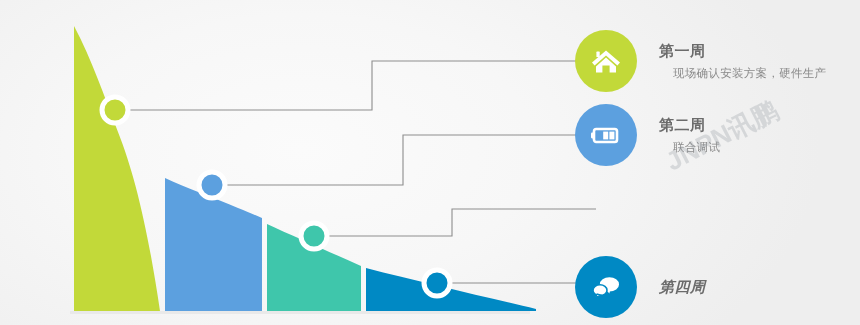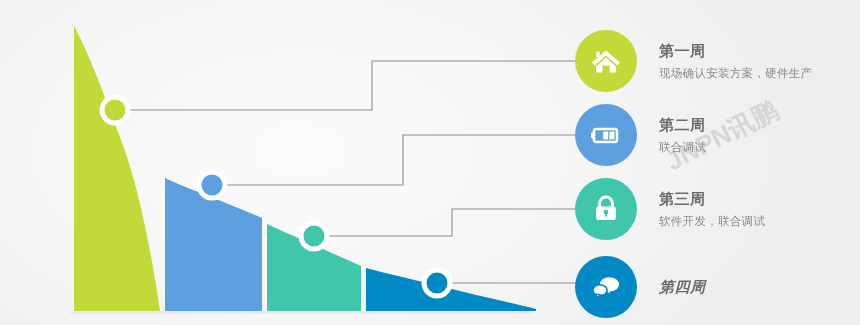--- a/index.html
+++ b/index.html
@@ -84,20 +84,21 @@
     color: #6b6b6b;
     line-height: 1.35;
     letter-spacing: 0.5px;
   }
   .legend-desc {
     font-size: 11.5px;
     color: #8a8a8a;
     line-height: 1.4;
     margin-top: 4px;
     letter-spacing: 0.3px;
+    margin-left: 14px;
   }
 
   
   #watermark {
     position: absolute;
     left: 660px;
     top: 148px;
     font-size: 26px;
     font-weight: bold;
     color: rgba(150, 155, 162, 0.30);
@@ -195,34 +196,20 @@
           <rect x="14.2" y="13.6" width="5" height="7.8" fill="#ffffff"></rect>
           <rect x="20.4" y="13.6" width="5" height="7.8" fill="#ffffff"></rect>
         </svg>
       </div>
       <div class="legend-text">
         <div class="legend-title">第二周</div>
         <div class="legend-desc">联合调试</div>
       </div>
     </div>
 
-    <div class="legend-row" style="top:178px;">
-      <div class="legend-icon" style="background:#3fc6ab;">
-        <svg width="34" height="34" viewBox="0 0 34 34">
-          <path d="M10.6 15 L10.6 11.4 A6.4 6.4 0 0 1 23.4 11.4 L23.4 15" fill="none" stroke="#ffffff" stroke-width="3"></path>
-          <rect x="7.2" y="14.6" width="19.6" height="13.4" rx="2.6" fill="#ffffff"></rect>
-          <circle cx="17" cy="20" r="2.3" fill="#3fc6ab"></circle>
-          <rect x="15.9" y="20.2" width="2.2" height="4.6" rx="1" fill="#3fc6ab"></rect>
-        </svg>
-      </div>
-      <div class="legend-text">
-        <div class="legend-title">第三周</div>
-        <div class="legend-desc">软件开发，联合调试</div>
-      </div>
-    </div>
 
     <div class="legend-row" style="top:256px;font-style:italic;">
       <div class="legend-icon" style="background:#0089c4;">
         <svg width="34" height="34" viewBox="0 0 34 34">
           <ellipse cx="20.4" cy="14.4" rx="9.6" ry="7.2" fill="#ffffff"></ellipse>
           <path fill="#ffffff" d="M16.6 19.6 L20.4 23.6 L21.4 18.6 Z"></path>
           <ellipse cx="11" cy="20.2" rx="7" ry="5.4" fill="#ffffff" stroke="#0089c4" stroke-width="1.6"></ellipse>
           <path fill="#ffffff" stroke="#0089c4" stroke-width="1.4" d="M8.2 24 L6.2 27.6 L12 25.2 Z"></path>
         </svg>
       </div>

